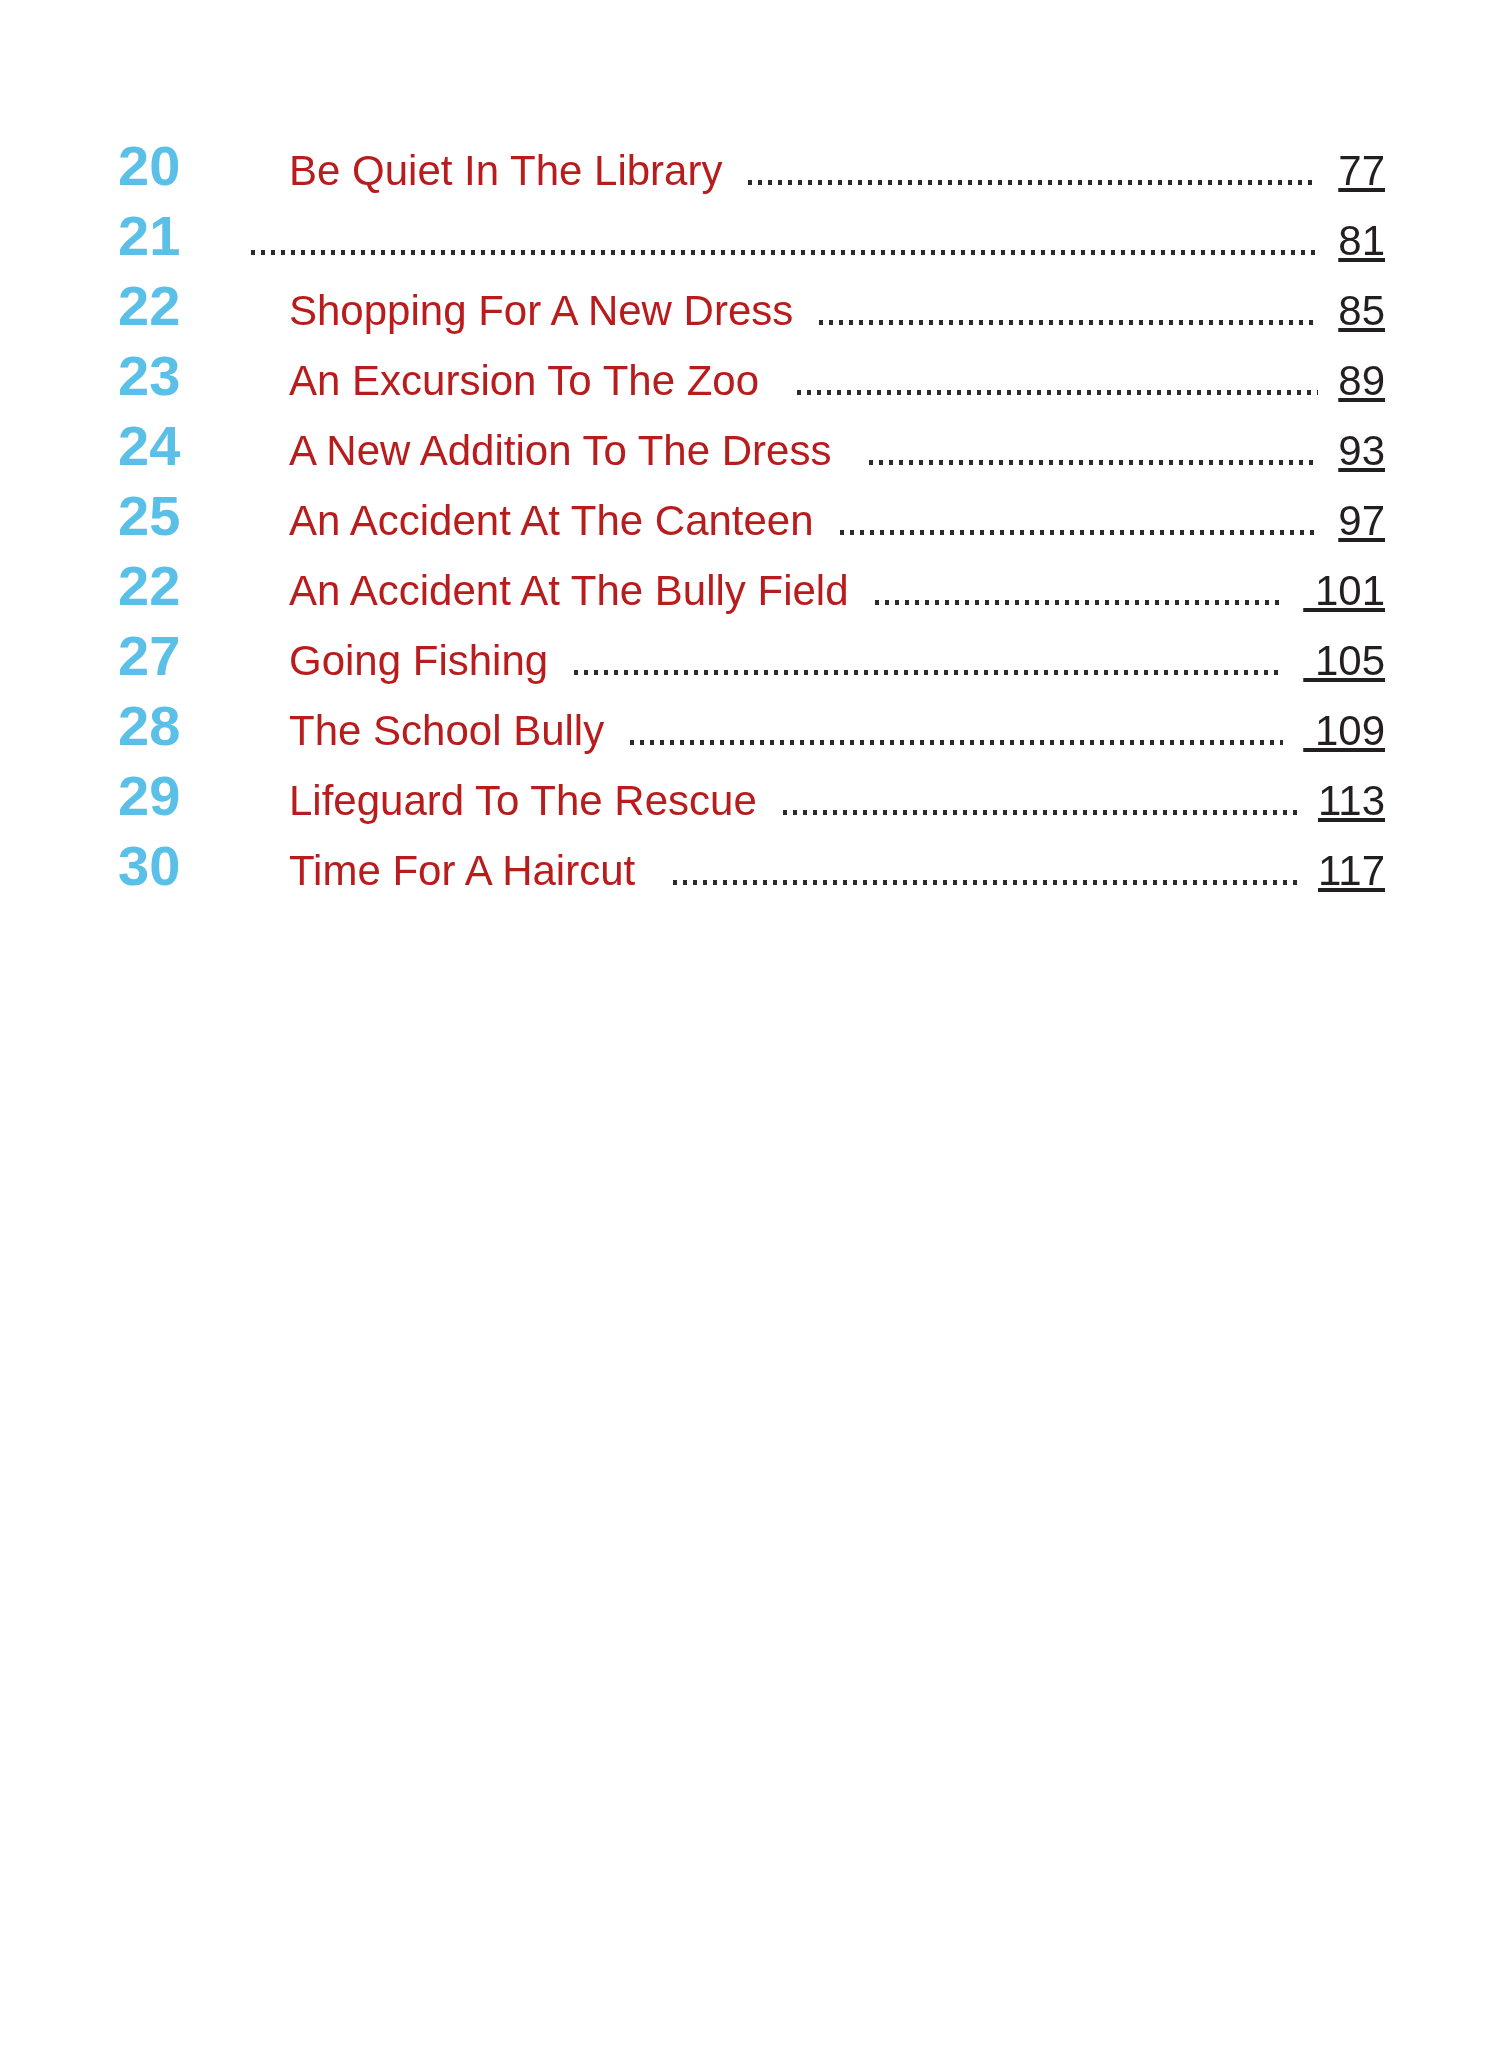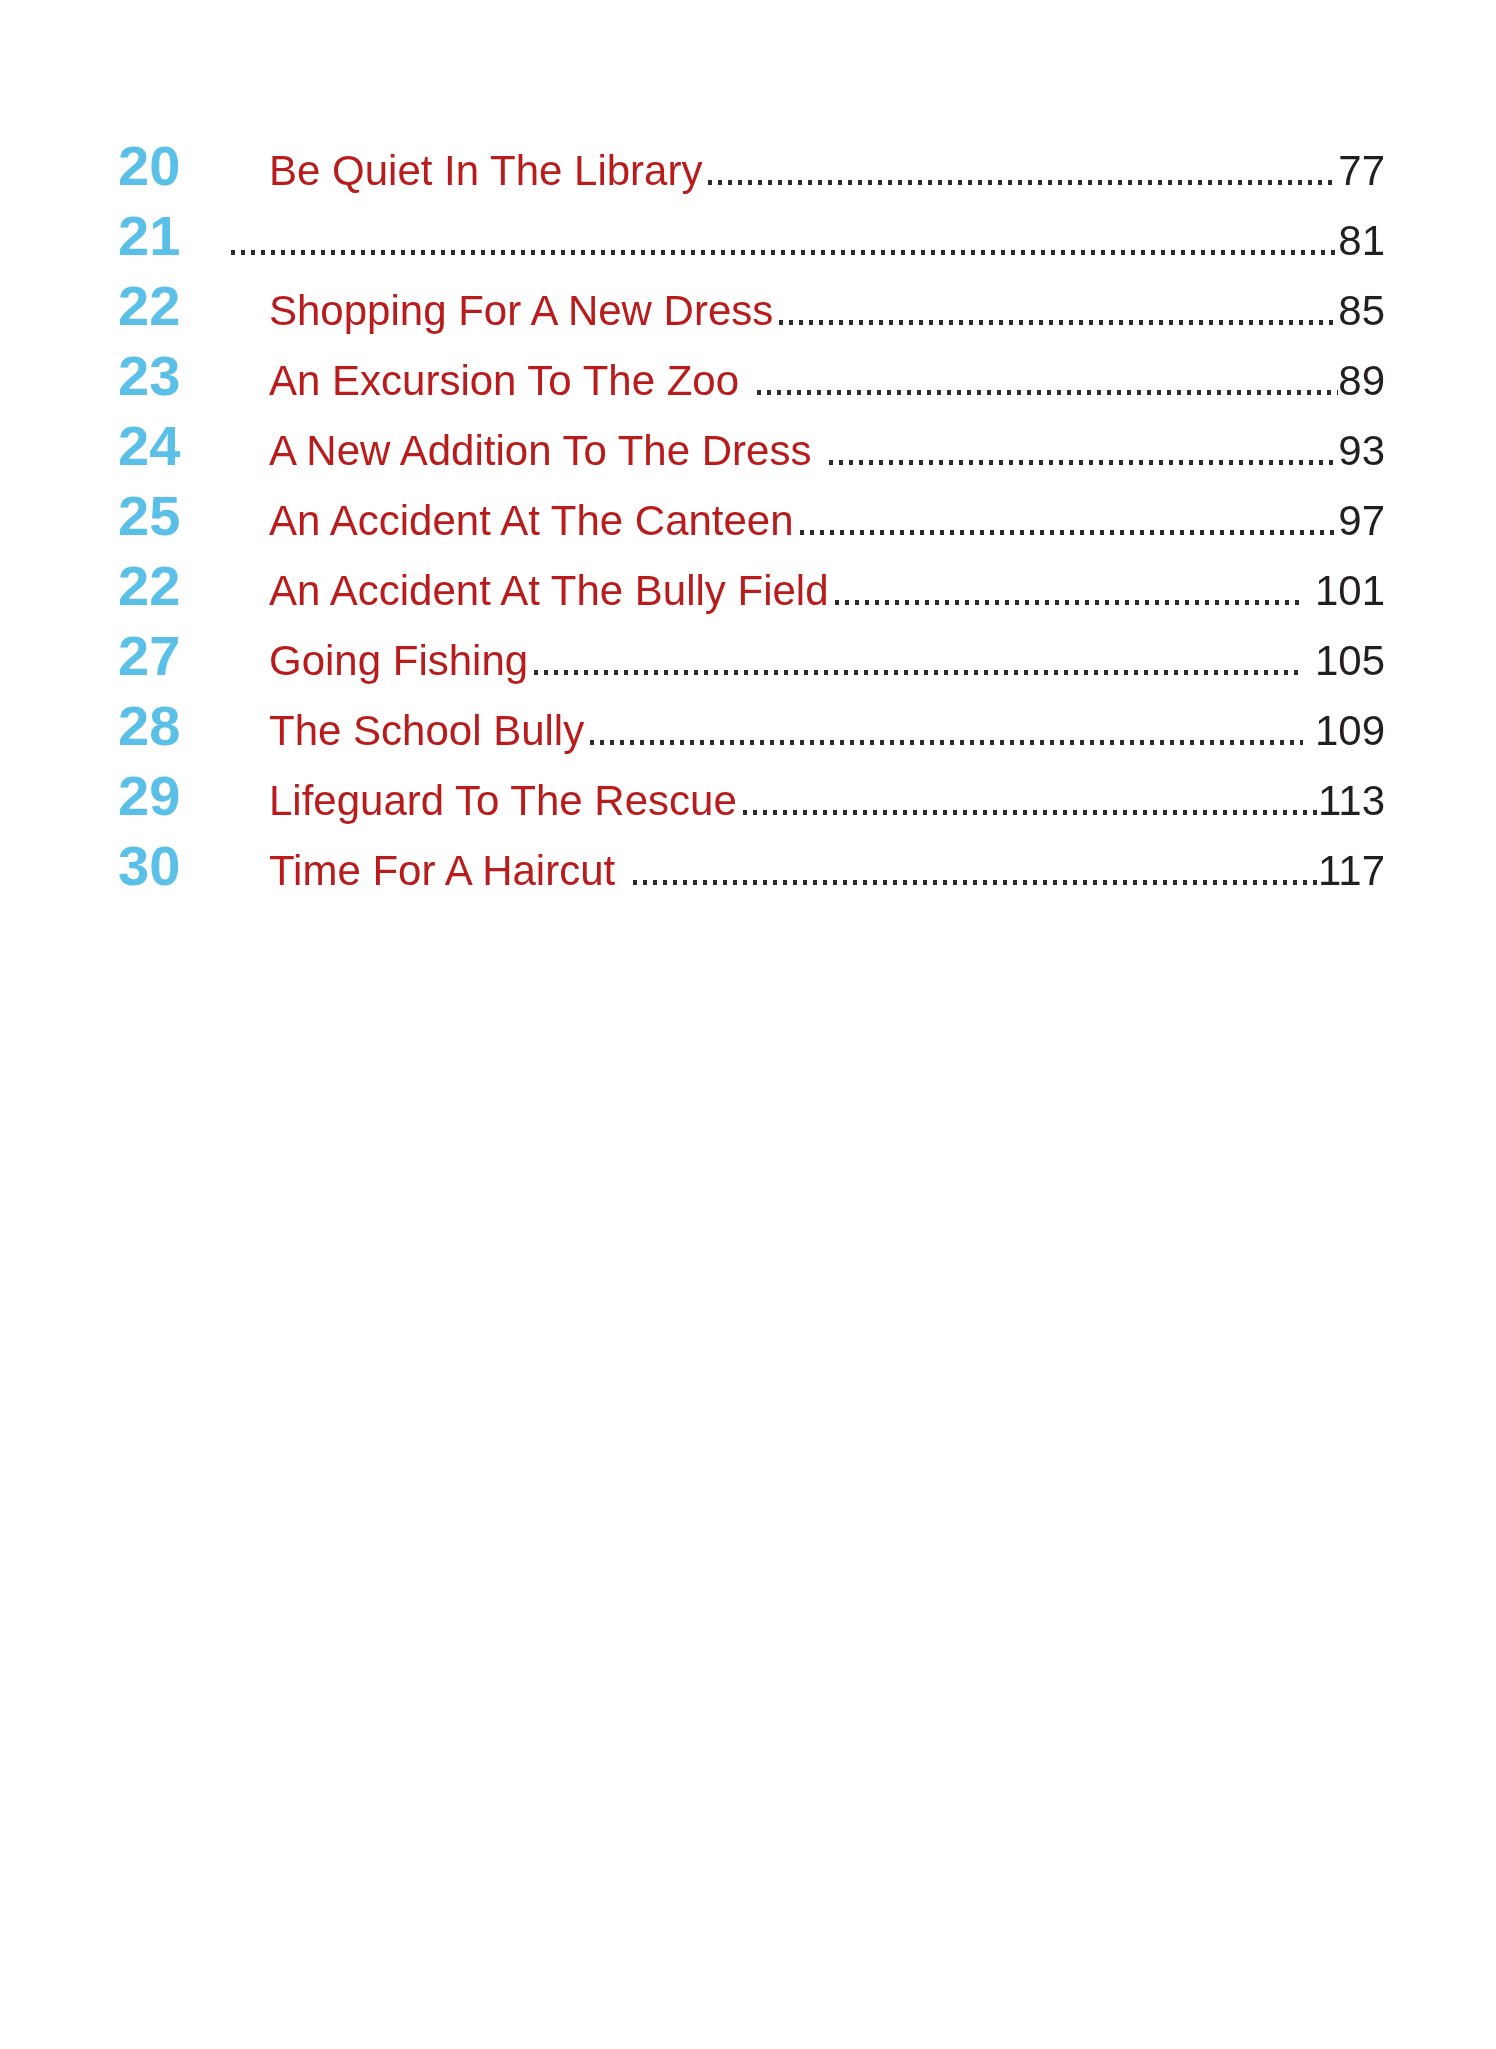--- a/index.html
+++ b/index.html
@@ -19,20 +19,21 @@
     height: 2049px;
     padding: 128px 111px 0 118px;
     background: #ffffff;
   }
   .toc-row {
     display: flex;
     align-items: baseline;
     height: 70px;
     box-sizing: border-box;
     padding-top: 10px;
+    gap: 20px;
   }
   .chapter-num {
     flex: 0 0 107px;
     width: 107px;
     font-size: 56px;
     font-weight: bold;
     line-height: 1;
     color: #5bc0e7;
     letter-spacing: 0px;
   }
@@ -56,20 +57,21 @@
     background-repeat: repeat-x;
     background-position: left bottom;
   }
   .page-num {
     flex: 0 0 auto;
     font-size: 42px;
     line-height: 1;
     color: #231f20;
     white-space: pre;
     text-align: right;
+    text-decoration: underline;
   }
 </style>
 </head>
 <body>
 
 <div class="page">
   <div class="toc-list" id="toc-list">
   <div class="toc-row">
     <span class="chapter-num">20</span>
     <span class="chapter-title">Be Quiet In The Library</span>

